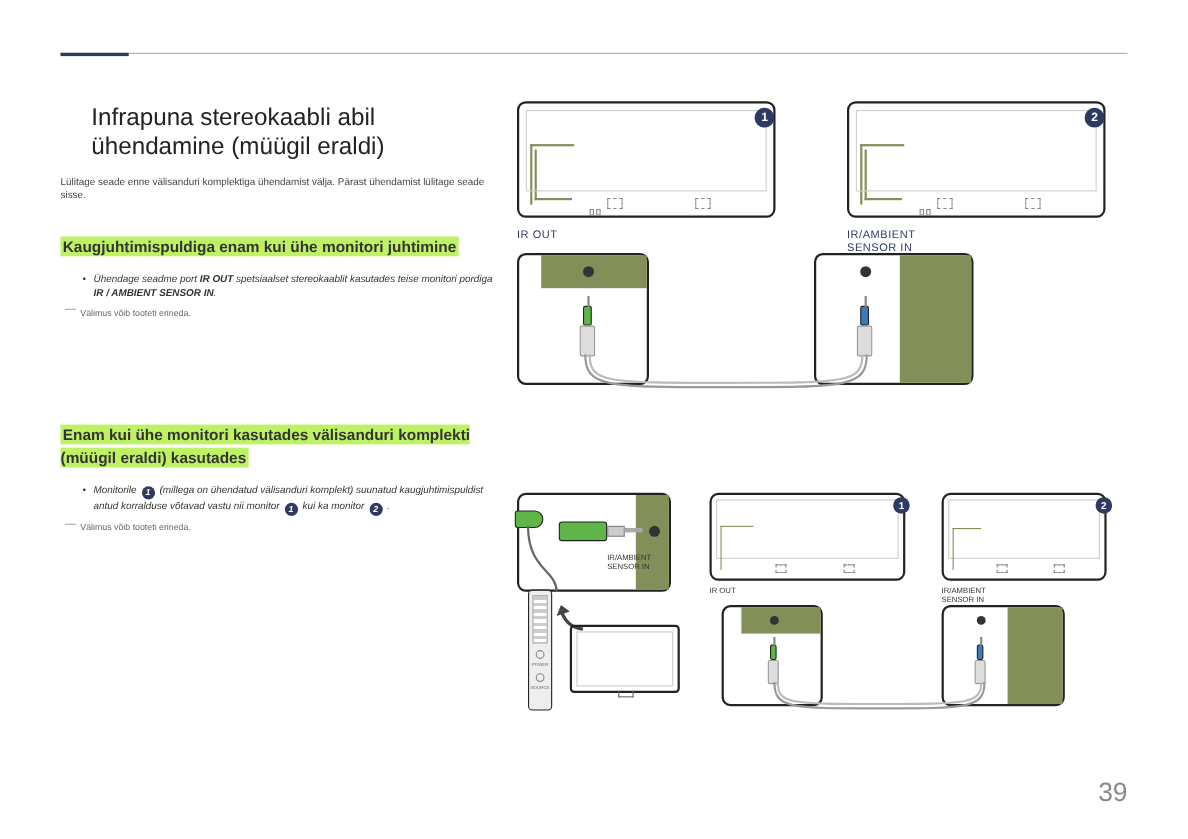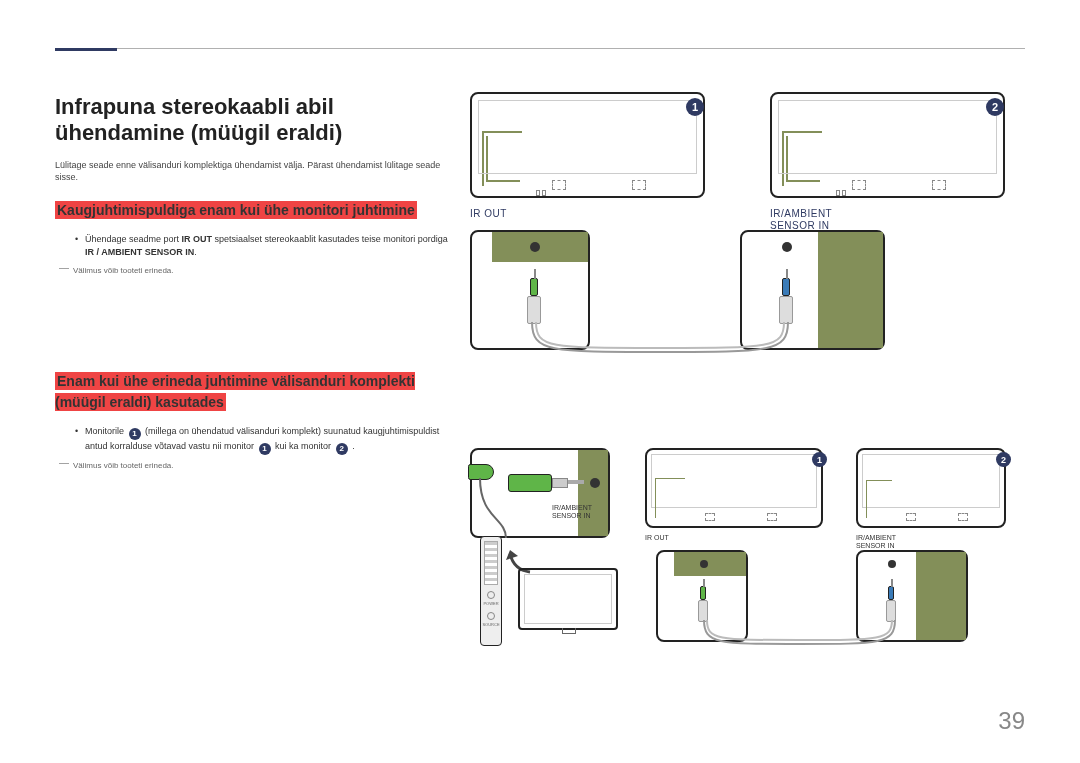--- a/index.html
+++ b/index.html
@@ -4,25 +4,25 @@
 <style>
   * { box-sizing: border-box; margin: 0; padding: 0; }
   html, body { width: 1080px; height: 763px; font-family: Arial, Helvetica, sans-serif; color: #333; }
   .page {
     width: 1080px; height: 763px; position: relative; padding: 40px 55px 30px 55px;
     background: #fff;
   }
   .top-rule { position: absolute; top: 48px; left: 55px; right: 55px; height: 1px; background: #b0b0b0; }
   .accent-bar { position: absolute; top: 48px; left: 55px; width: 62px; height: 3px; background: #2f3a62; }
   .content { position: absolute; top: 94px; left: 55px; width: 400px; }
-  h1 { font-size: 22px; font-weight: 700; line-height: 1.2; margin-bottom: 12px; color: #222; }
-  .intro { font-size: 9px; line-height: 1.4; margin-bottom: 16px; color: #444; }
-  .sub { display: inline; font-size: 14px; font-weight: 600; background: #ef4444; line-height: 1.5; padding: 1px 2px; }
+  h1 { font-size: 22px; font-weight: 400; line-height: 1.2; margin-bottom: 12px; color: #222; margin-left: 28px; }
+  .intro { font-size: 9px; line-height: 1.4; margin-bottom: 30px; color: #444; }
+  .sub { display: inline; font-size: 14px; font-weight: 600; background: #bef264; line-height: 1.5; padding: 1px 2px; }
   .sub-wrap { margin-bottom: 12px; }
-  ul.bullets { list-style: none; margin: 0 0 6px 20px; }
+  ul.bullets { list-style: none; margin: 0 0 6px 20px; font-style: italic; }
   ul.bullets li { font-size: 9px; line-height: 1.5; margin-bottom: 6px; position: relative; padding-left: 10px; }
   ul.bullets li::before { content: "•"; position: absolute; left: 0; top: 0; }
   .circled { display: inline-flex; width: 12px; height: 12px; border-radius: 50%; background: #2f3a62; color: #fff; font-size: 8px; font-weight: 700; align-items: center; justify-content: center; vertical-align: -2px; margin: 0 2px; }
   .footnote { font-size: 8px; color: #666; margin-left: 8px; margin-top: 4px; position: relative; padding-left: 10px; }
   .footnote::before { content: "―"; position: absolute; left: -4px; top: -4px; font-size: 10px; color: #888;}
   .bold { font-weight: 700; }
   .page-num { position: absolute; right: 55px; bottom: 28px; font-size: 24px; color: #888; font-weight: 400; }
 
   
   .fig-top { position: absolute; top: 92px; left: 470px; width: 562px; height: 266px; }
@@ -67,21 +67,21 @@
     <ul class="bullets">
       <li>
         <span>Ühendage seadme port </span><span class="bold">IR OUT</span><span> spetsiaalset stereokaablit kasutades teise monitori pordiga </span><span class="bold">IR / AMBIENT SENSOR IN</span><span>.</span>
       </li>
     </ul>
     <p class="footnote">Välimus võib tooteti erineda.</p>
 
     <div style="height: 96px;"></div>
 
     <div class="sub-wrap">
-      <span class="sub">Enam kui ühe erineda juhtimine välisanduri komplekti (müügil eraldi) kasutades</span>
+      <span class="sub">Enam kui ühe monitori kasutades välisanduri komplekti (müügil eraldi) kasutades</span>
     </div>
     <ul class="bullets">
       <li>
         <span>Monitorile </span><span class="circled">1</span><span> (millega on ühendatud välisanduri komplekt) suunatud kaugjuhtimispuldist antud korralduse võtavad vastu nii monitor </span><span class="circled">1</span><span> kui ka monitor </span><span class="circled">2</span><span> .</span>
       </li>
     </ul>
     <p class="footnote">Välimus võib tooteti erineda.</p>
   </div>
 
   <div class="fig-top">

